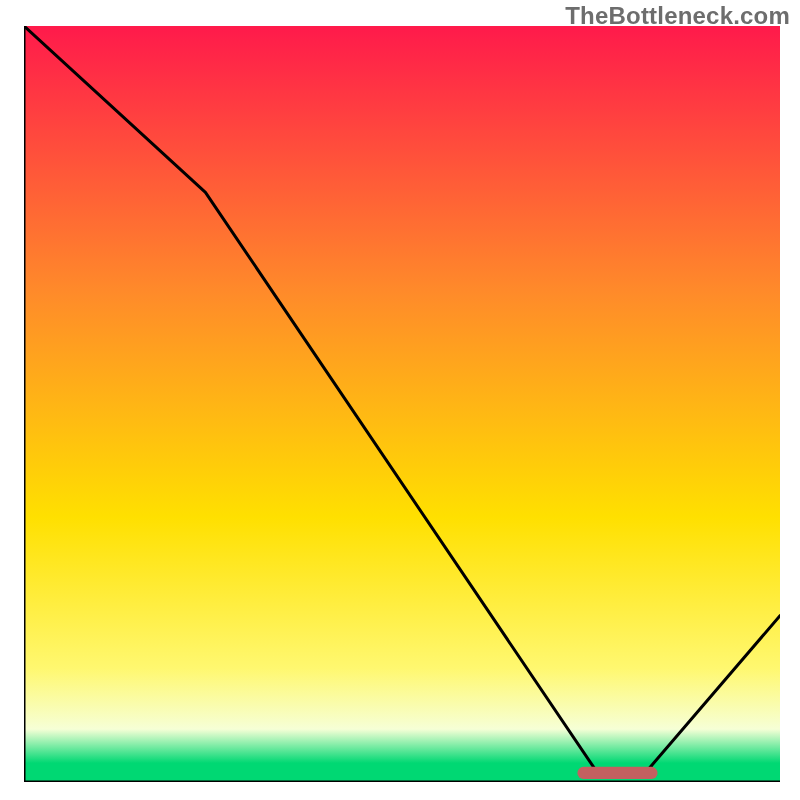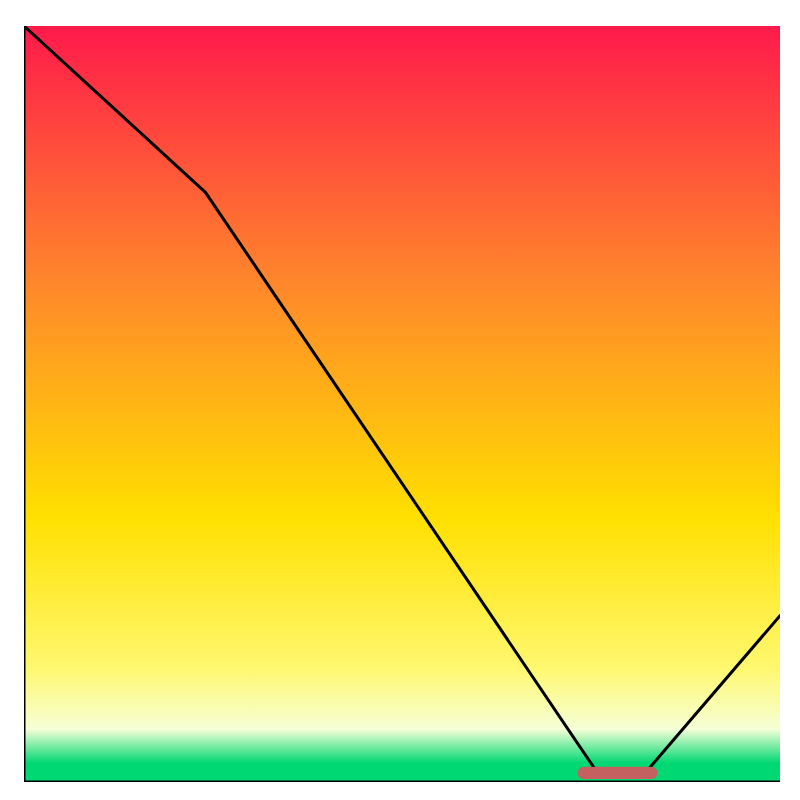--- a/index.html
+++ b/index.html
@@ -26,20 +26,21 @@
     top: 26px;
     width: 756px;
     height: 756px;
   }
   svg { display: block; }
 </style>
 </head>
 <body>
 
 <div class="wrap">
+  <div class="watermark">TheBottleneck.com</div>
 
   <div class="plot-area">
     <svg id="chart-svg" width="756" height="756" viewBox="0 0 756 756">
       <defs>
         <linearGradient id="bg-grad" x1="0" y1="0" x2="0" y2="1">
           <stop id="g0" offset="0%" stop-color="#ff1a4b"></stop>
           <stop id="g1" offset="35%" stop-color="#ff8a2a"></stop>
           <stop id="g2" offset="65%" stop-color="#ffe000"></stop>
           <stop id="g3" offset="85%" stop-color="#fff870"></stop>
           <stop id="g4" offset="93%" stop-color="#f6ffd6"></stop>

